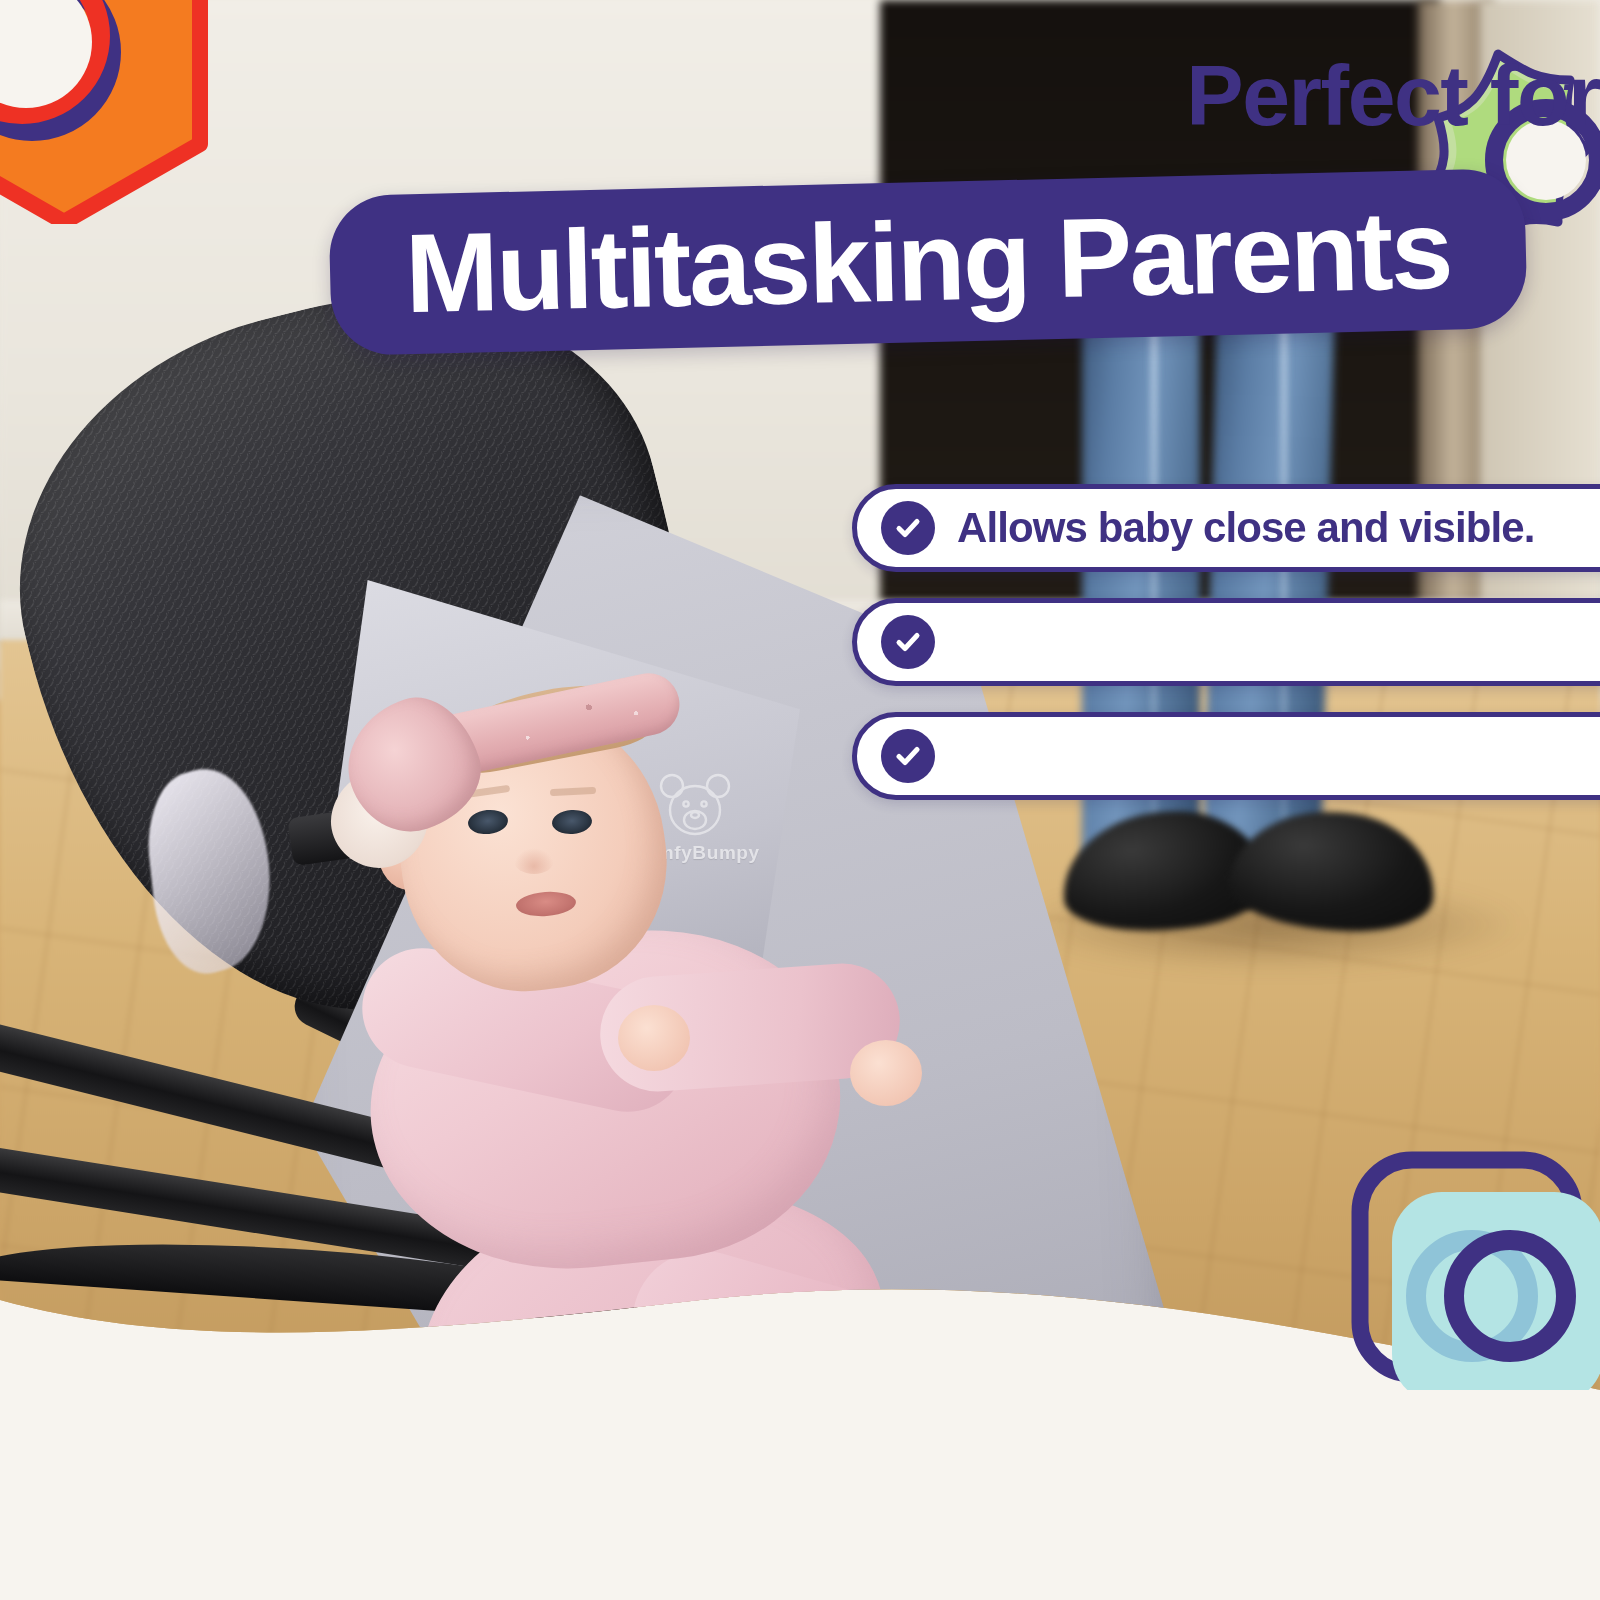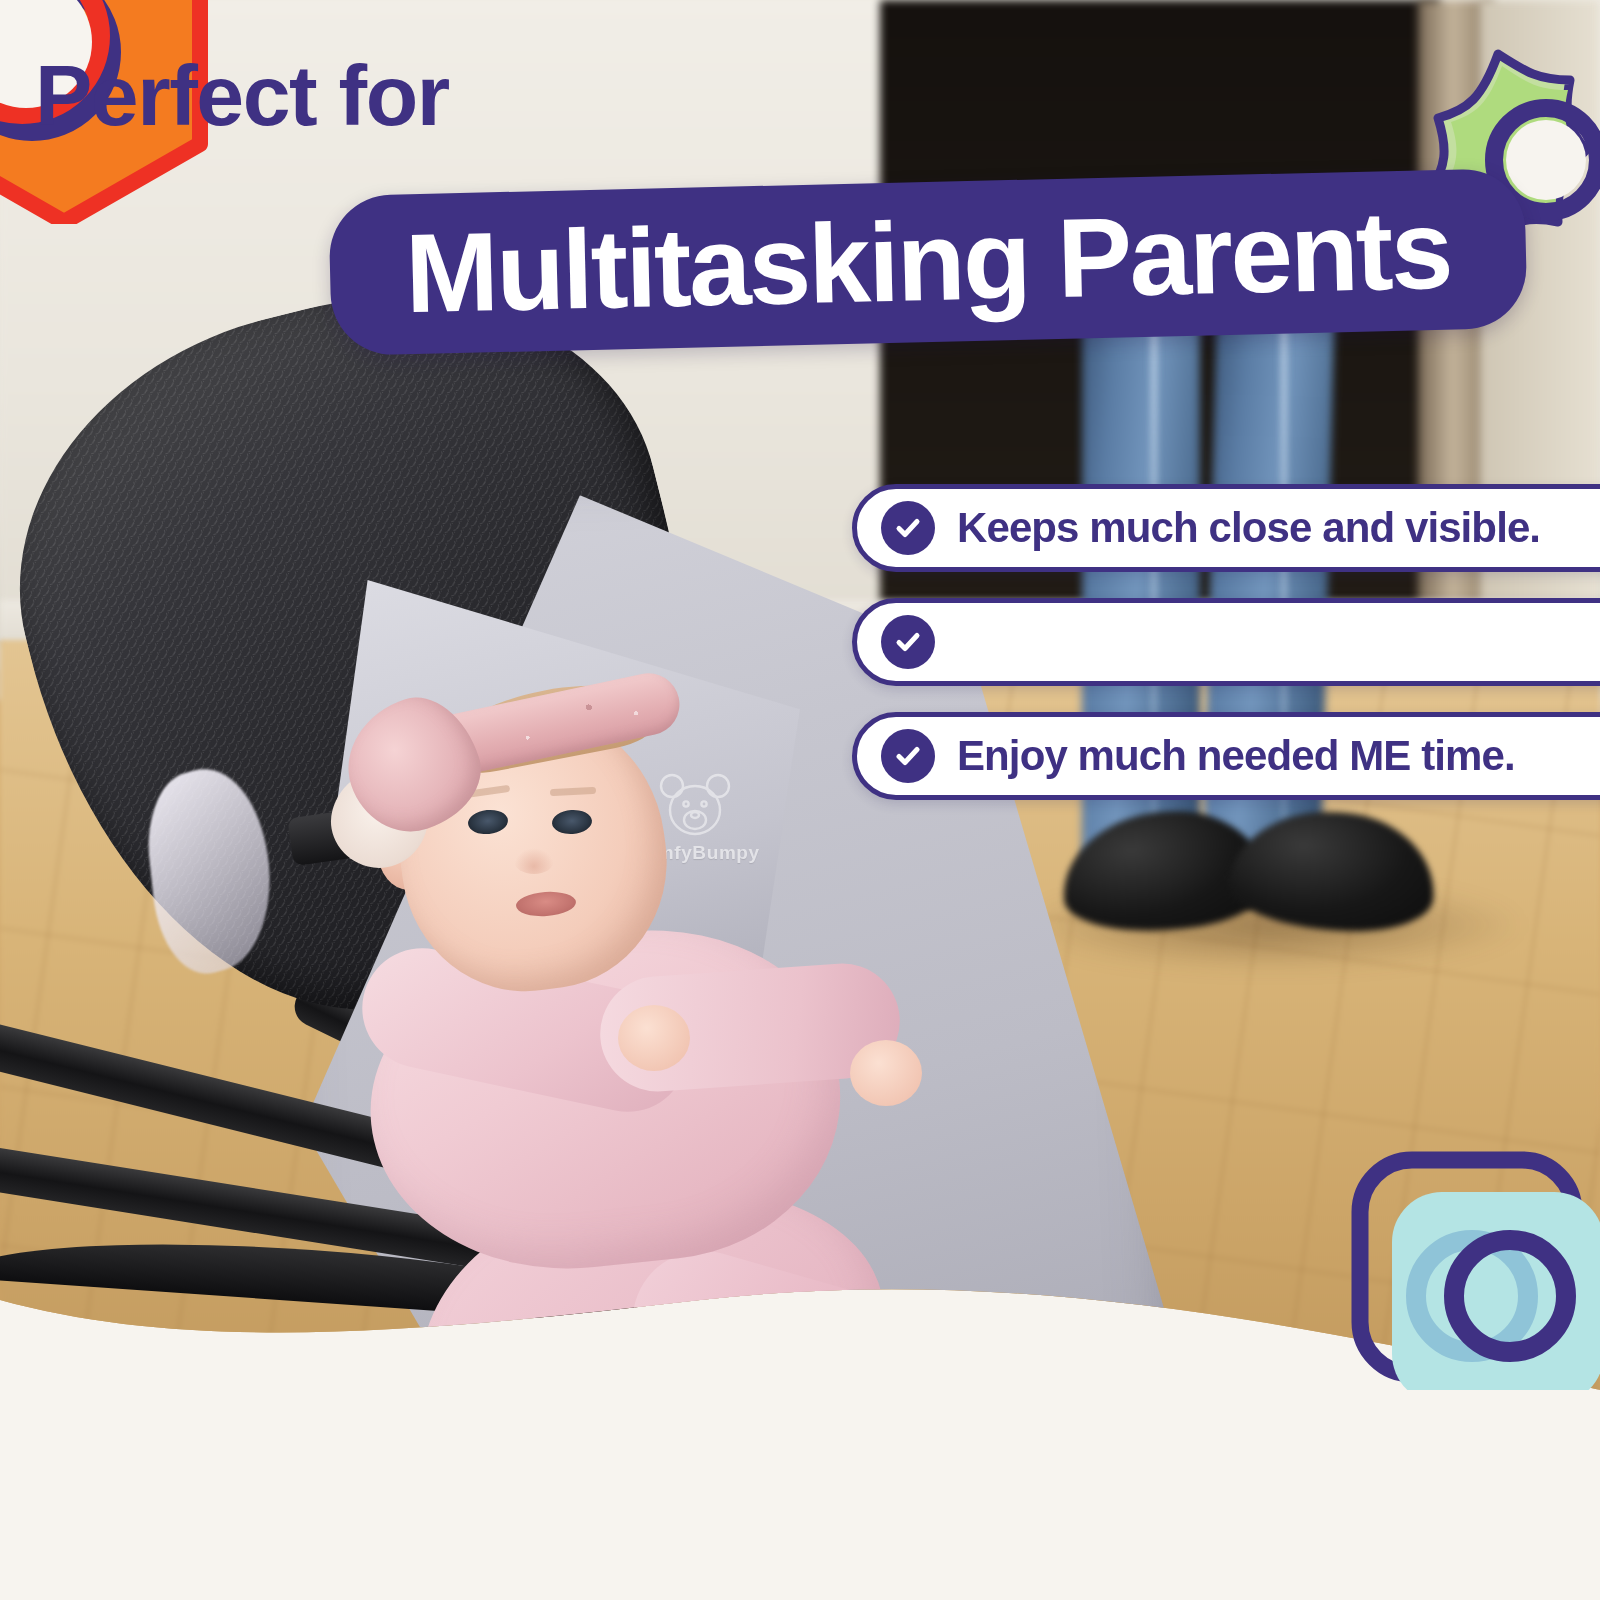--- a/index.html
+++ b/index.html
@@ -312,21 +312,21 @@
   .hex-logo { position:absolute; left:-86px; top:-96px; width:300px; height:320px; }
 
   
   .star-logo { position:absolute; left:1418px; top:46px; width:190px; height:240px; }
 
   
   .sq-logo { position:absolute; left:1348px; top:1148px; width:258px; height:258px; }
 
   
   .kicker {
-    position:absolute; left:0; top:52px; width:1600px; text-align:left;
+    position:absolute; left:0; top:52px; width:1600px; text-align:right;
     color:#3F3183; font-size:86px; font-weight:700; letter-spacing:-1.5px;
     line-height:1; white-space:nowrap;padding-left:35px;
   }
   .banner {
     position:absolute; left:330px; top:182px; width:1196px; height:160px;
     background:#3F3183;
     border-radius:62px;
     transform:rotate(-1.35deg);
     box-shadow:0 6px 18px rgba(30,20,70,.22);
   }
@@ -466,38 +466,37 @@
   </div>
 
   <div class="pills">
 
     <div class="pill">
       <span class="check">
         <svg width="30" height="30" viewBox="0 0 30 30">
           <path d="M6 15.5 L12 21.5 L24 8.5" fill="none" stroke="#FFFFFF" stroke-width="5" stroke-linecap="round" stroke-linejoin="round"></path>
         </svg>
       </span>
-      <span class="ptext">Keeps much close and visible.</span>
+      <span class="ptext">Allows baby close and visible.</span>
     </div>
 
     <div class="pill">
       <span class="check">
         <svg width="30" height="30" viewBox="0 0 30 30">
           <path d="M6 15.5 L12 21.5 L24 8.5" fill="none" stroke="#FFFFFF" stroke-width="5" stroke-linecap="round" stroke-linejoin="round"></path>
         </svg>
       </span>
     </div>
 
     <div class="pill">
       <span class="check">
         <svg width="30" height="30" viewBox="0 0 30 30">
           <path d="M6 15.5 L12 21.5 L24 8.5" fill="none" stroke="#FFFFFF" stroke-width="5" stroke-linecap="round" stroke-linejoin="round"></path>
         </svg>
       </span>
-      <span class="ptext">Enjoy much needed ME time.</span>
     </div>
 
   </div>
 
   <div class="sq-logo">
     <svg width="258" height="258" viewBox="0 0 258 258">
       <rect x="12" y="12" width="214" height="214" rx="52" ry="52" fill="none" stroke="#3F3183" stroke-width="17"></rect>
       <rect x="44" y="44" width="212" height="212" rx="50" ry="50" fill="#B4E4E4"></rect>
       <circle cx="124" cy="148" r="56" fill="none" stroke="#8FC4D8" stroke-width="20"></circle>
       <circle cx="162" cy="148" r="56" fill="none" stroke="#3F3183" stroke-width="20"></circle>

